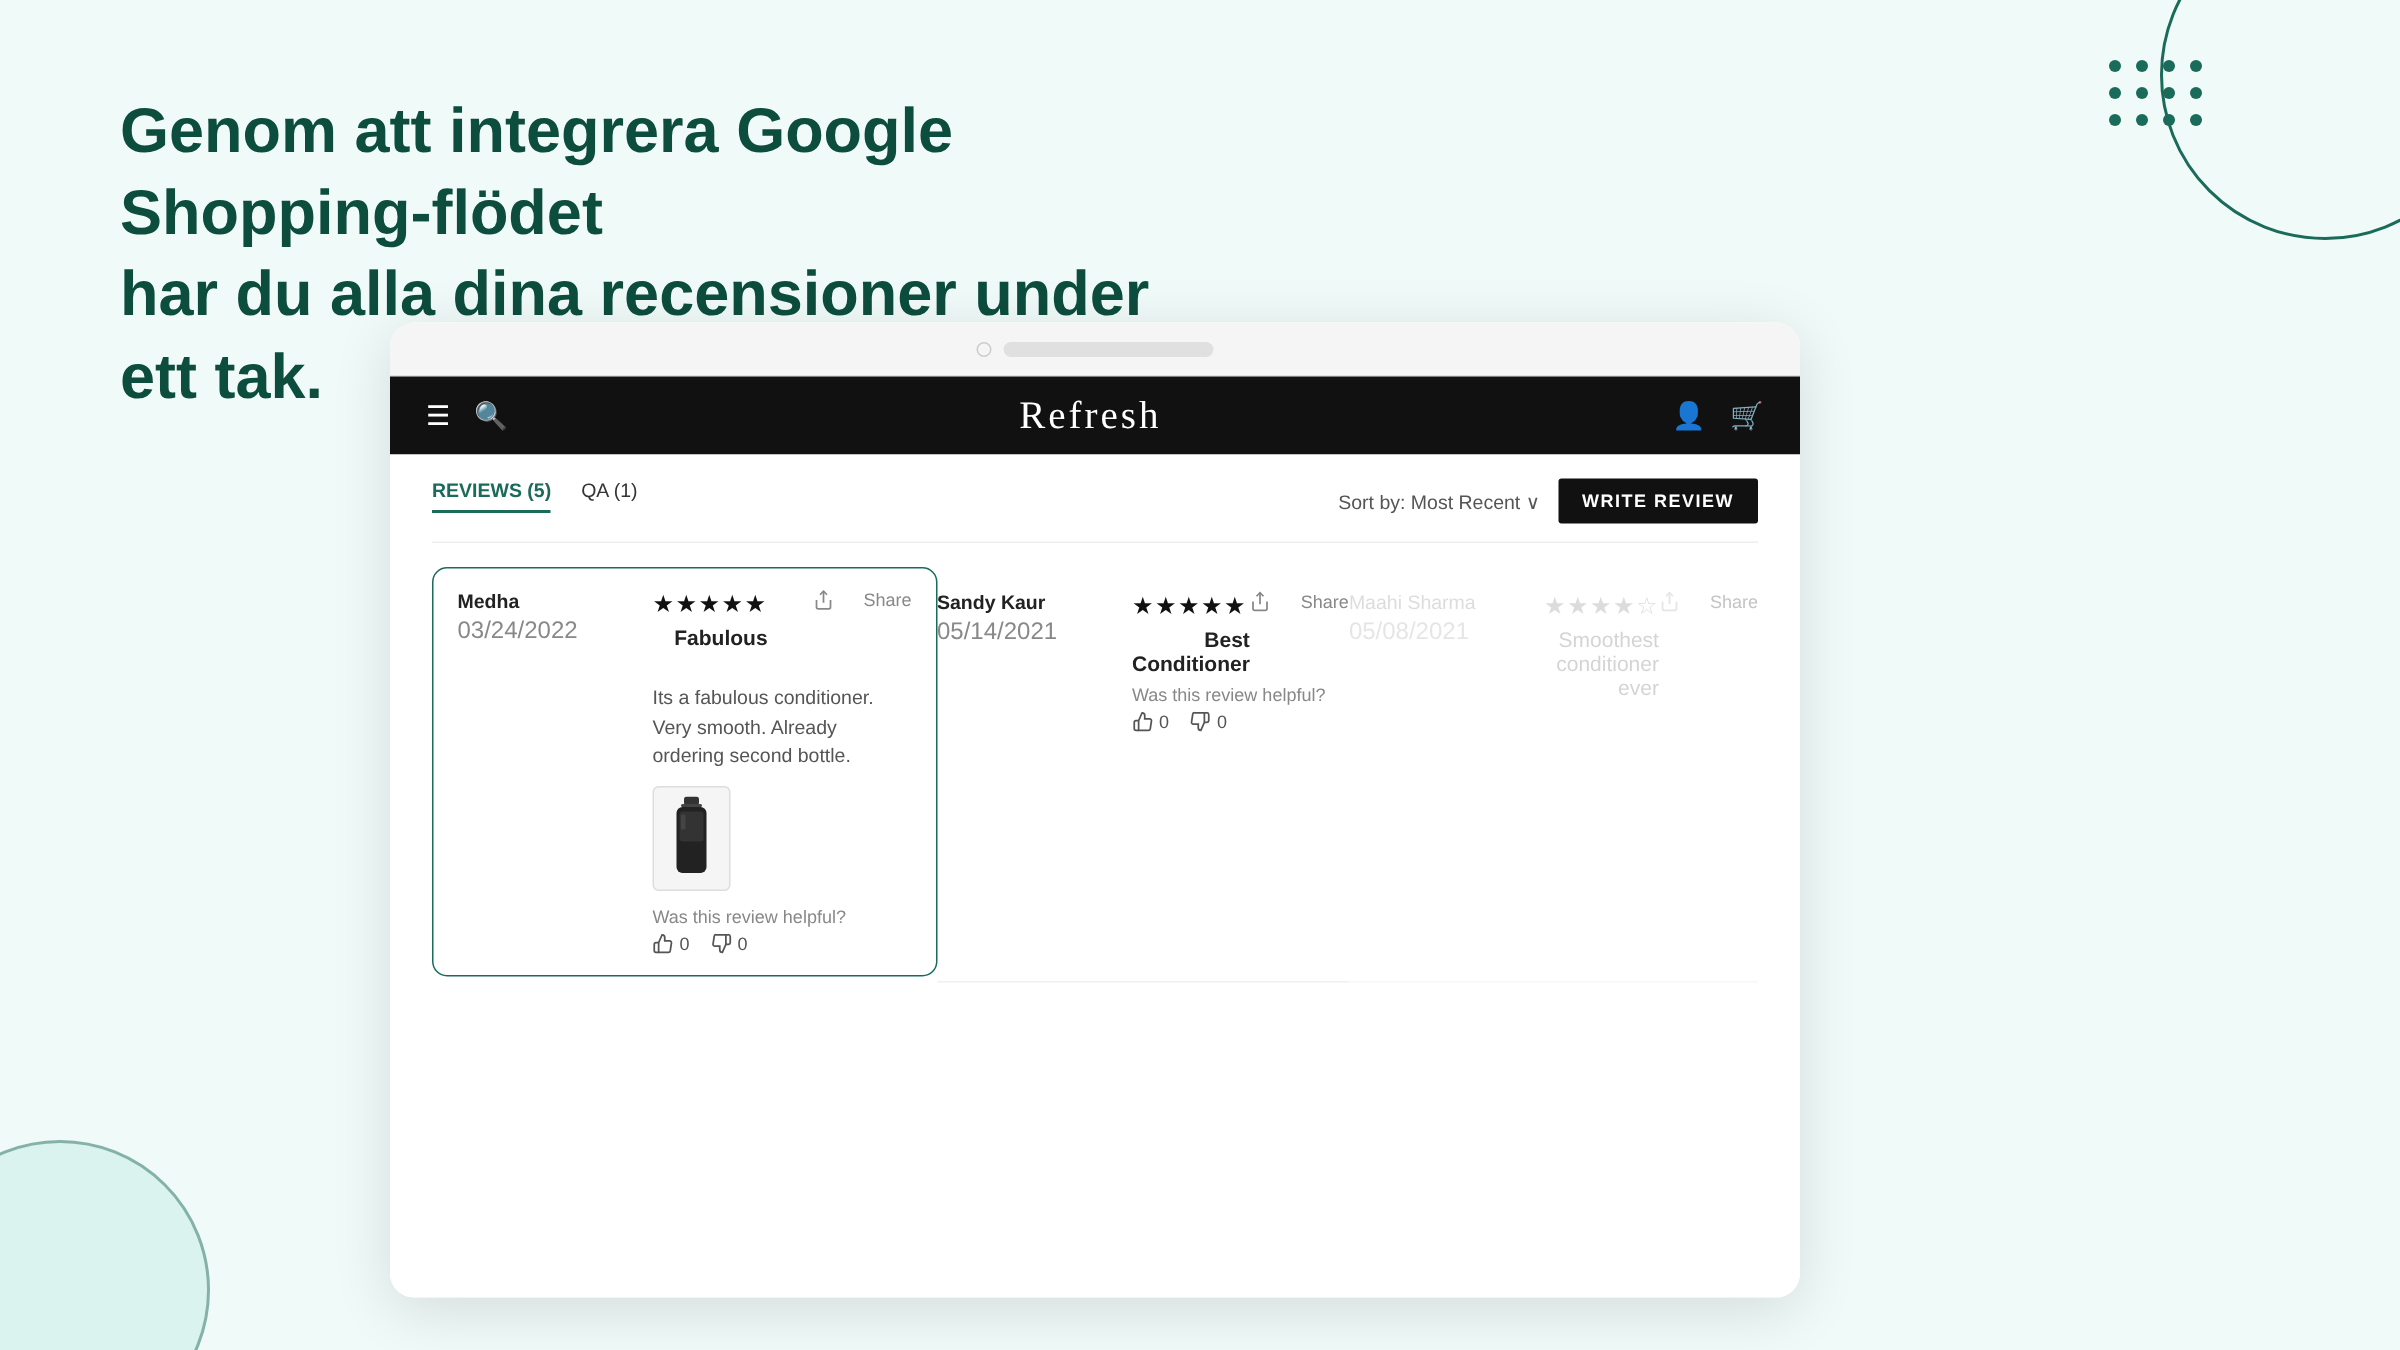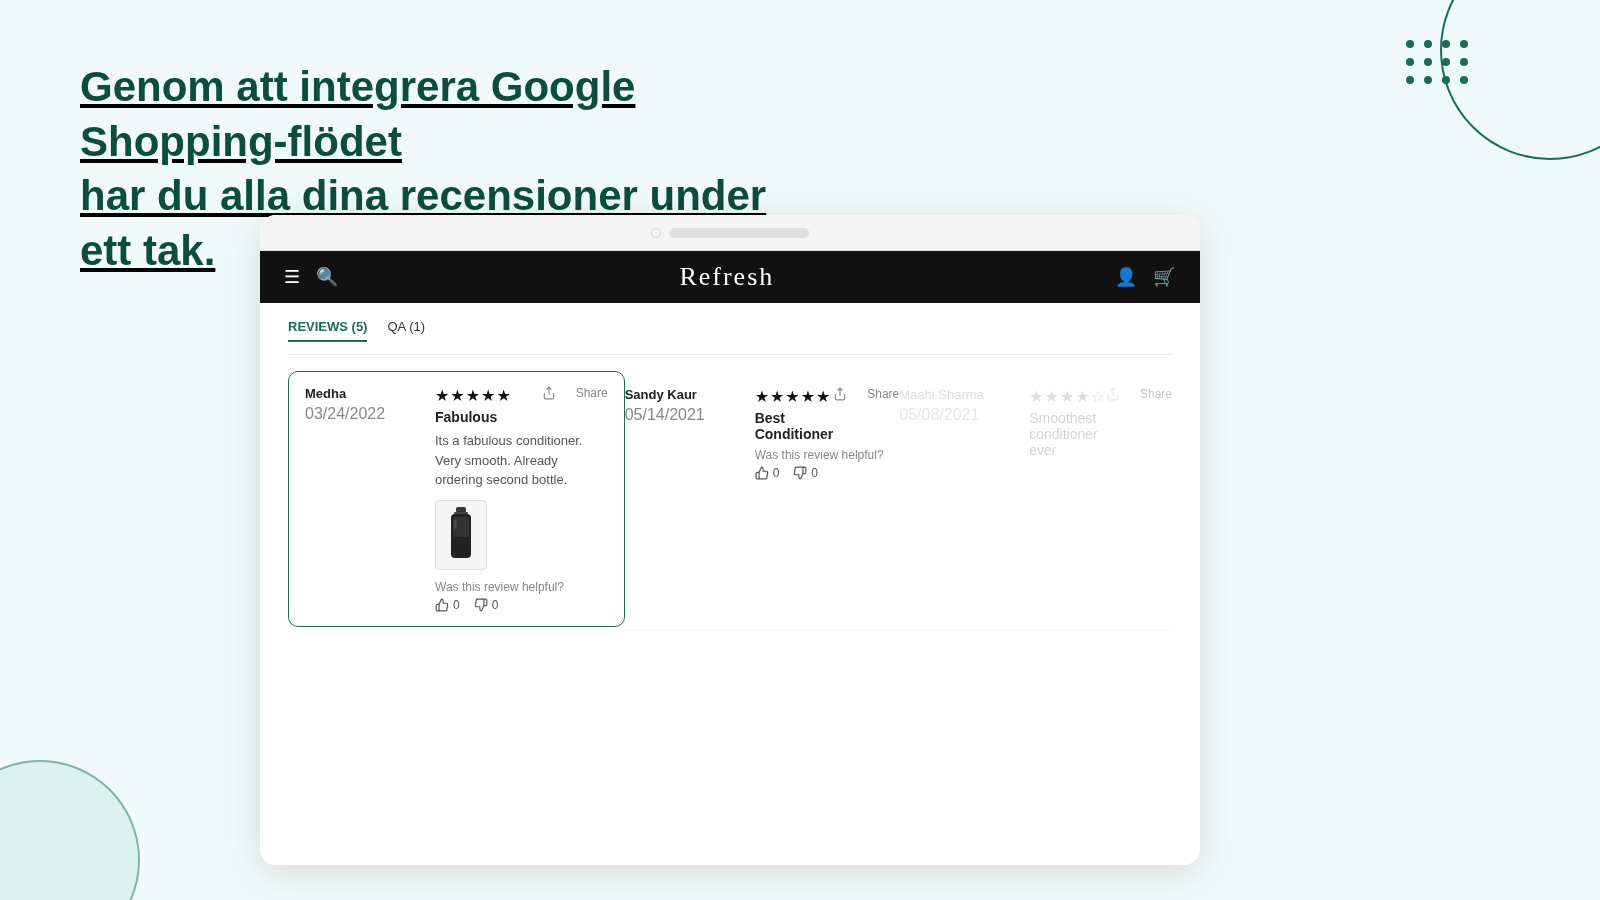--- a/index.html
+++ b/index.html
@@ -49,21 +49,20 @@
       background: #c8ede8;
       opacity: 0.5;
     }
 
     
     .hero-text {
       position: absolute;
       top: 60px;
       left: 80px;
       max-width: 700px;
-      text-decoration: underline;
     }
     .hero-text h1 {
       font-size: 42px;
       font-weight: 700;
       color: #0d4d3d;
       line-height: 1.3;
     }
 
     
     .browser-mock {
@@ -224,26 +223,28 @@
       letter-spacing: 1px;
     }
     .review-stars.faded {
       color: #bbb;
     }
     .review-title {
       font-size: 14px;
       font-weight: 700;
       color: #222;
       margin-bottom: 6px;
+      text-align: right;
     }
     .review-body {
       font-size: 13px;
       color: #555;
       line-height: 1.5;
       margin-bottom: 10px;
+      margin-top: 16px;
     }
     .review-image-thumb {
       width: 52px;
       height: 70px;
       background: #f5f5f5;
       border: 1px solid #ddd;
       border-radius: 4px;
       display: flex;
       align-items: center;
       justify-content: center;
@@ -355,20 +356,24 @@
     </div>
   </div>
 
   <div class="reviews-section">
 
     <div class="reviews-toolbar">
       <div class="reviews-tabs">
         <span class="tab active">REVIEWS (5)</span>
         <span class="tab">QA (1)</span>
       </div>
+      <div class="reviews-actions">
+        <span class="sort-label">Sort by: Most Recent ∨</span>
+        <button class="write-review-btn">WRITE REVIEW</button>
+      </div>
     </div>
 
     <div class="reviews-list">
 
       <div class="review-item highlighted">
         <div class="reviewer-info">
           <div class="reviewer-name">Medha</div>
           <div class="reviewer-date">03/24/2022</div>
         </div>
         <div class="review-content">

